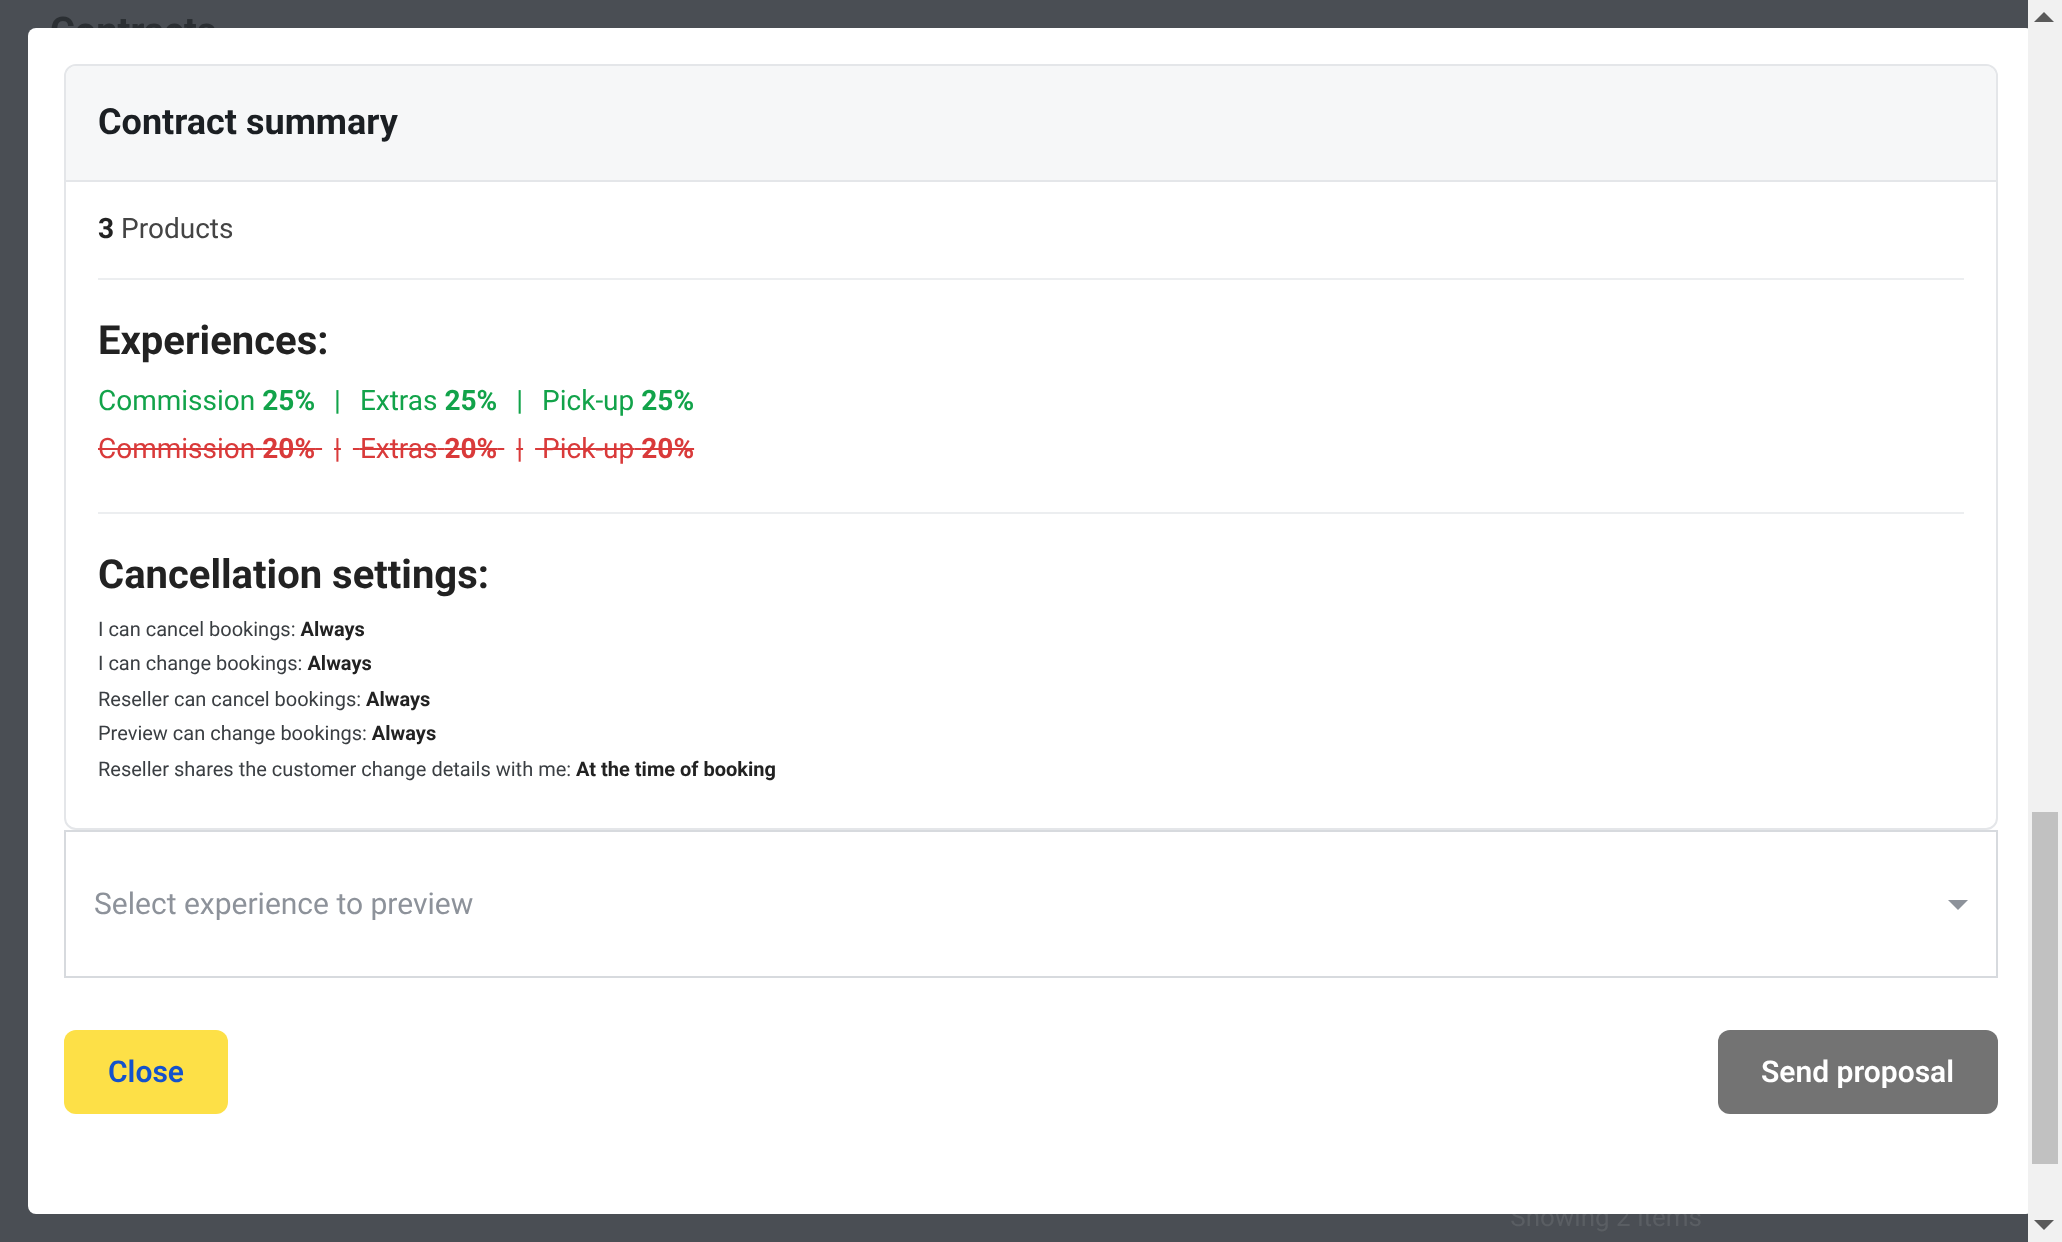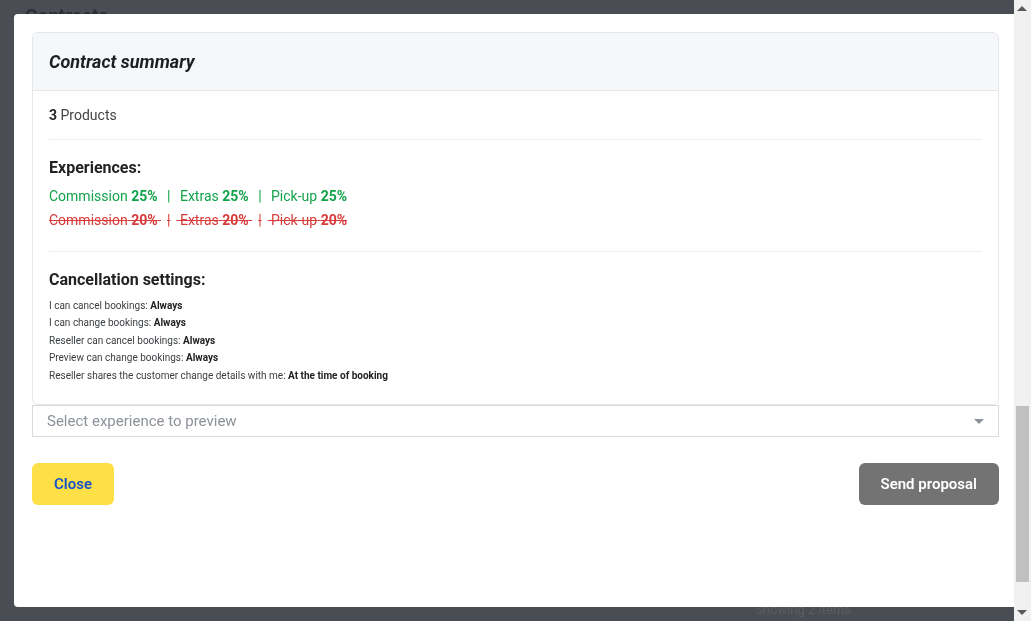--- a/index.html
+++ b/index.html
@@ -51,21 +51,20 @@
     }
     .summary-card {
       border: 1px solid #e4e6e9;
       border-radius: 6px;
       overflow: hidden;
     }
     .summary-header {
       background: #f6f7f8;
       border-bottom: 1px solid #e4e6e9;
       padding: 18px 16px;
-      font-style: italic;
     }
     .summary-header h2 {
       font-size: 18px;
       font-weight: 700;
       color: #1b1f23;
     }
     .summary-body {
       padding: 16px 16px 20px 16px;
     }
     .products-line {
@@ -79,21 +78,21 @@
       font-weight: 700;
     }
     .section {
       padding-top: 18px;
     }
     .section-divider {
       padding-bottom: 18px;
       border-bottom: 1px solid #eceef0;
     }
     .section-title {
-      font-size: 16px;
+      font-size: 20px;
       font-weight: 700;
       color: #222;
       margin-bottom: 8px;
     }
     .rate-line {
       font-size: 14px;
       line-height: 1.7;
     }
     .rate-new { color: #12a34a; }
     .rate-old {
@@ -114,21 +113,21 @@
     .preview-label {
       margin-top: 22px;
       font-size: 14px;
       color: #3a3e42;
       margin-bottom: 10px;
     }
     .select-box {
       width: 100%;
       border: 1px solid #d7dade;
       border-radius: 0;
-      padding: 6px 14px;
+      padding: 27px 14px;
       font-size: 15px;
       color: #8d929a;
       background: #fff;
       display: flex;
       align-items: center;
       justify-content: space-between;
       cursor: pointer;
     }
     .caret-down {
       width: 0;

